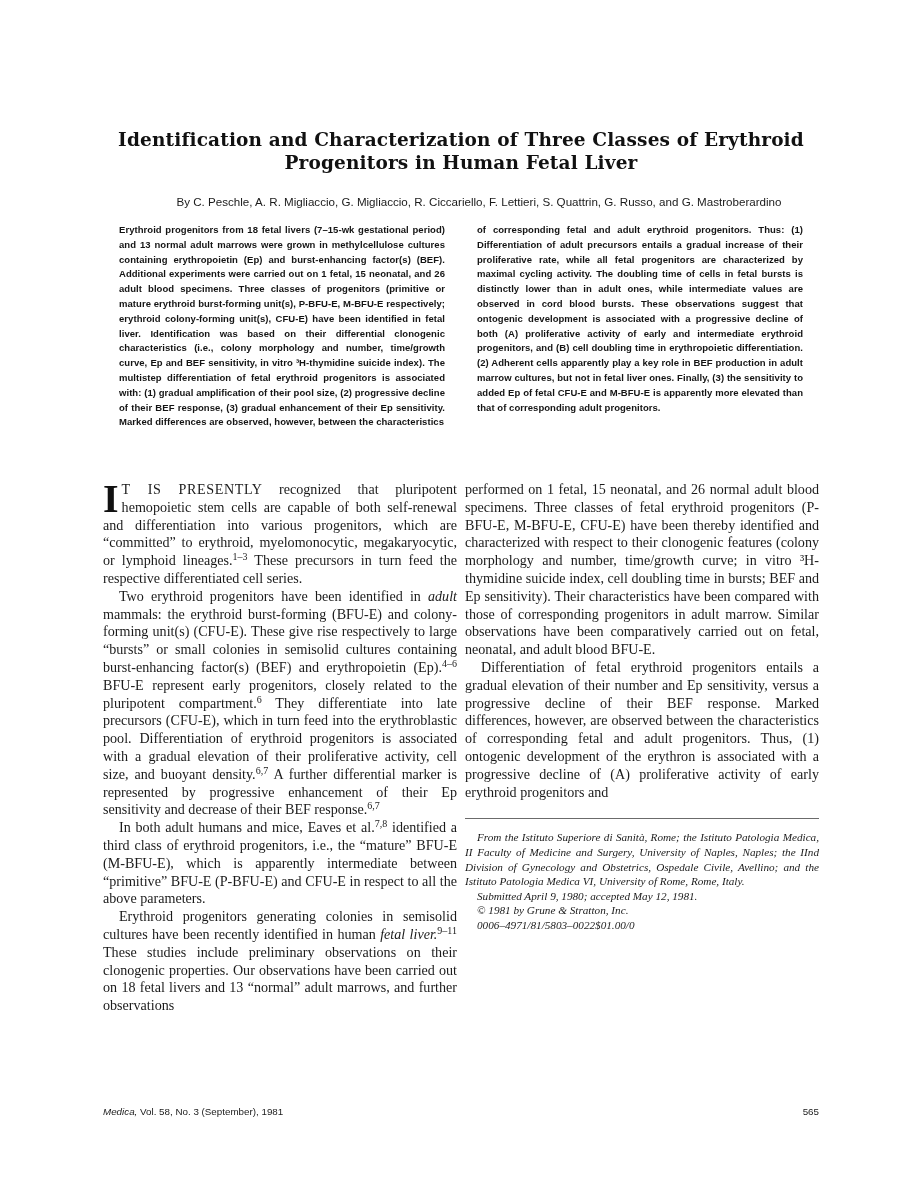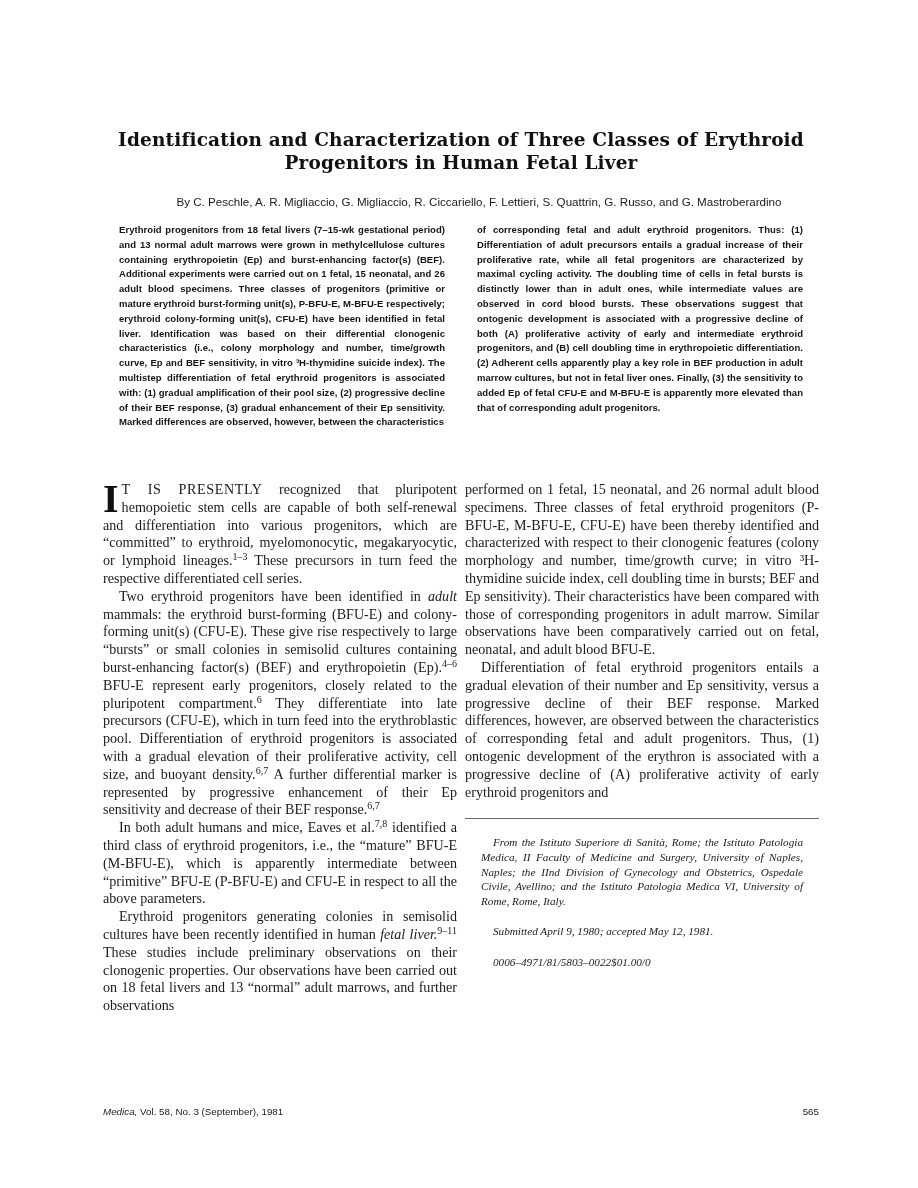--- a/index.html
+++ b/index.html
@@ -115,21 +115,21 @@
   }
   .footnotes {
     font-family: "Liberation Serif", serif;
     font-style: italic;
     font-size: 11.2px;
     line-height: 14.6px;
     text-align: justify;
     color: #1a1a1a;
   }
   .footnotes p {
-    margin: 16px;
+    margin: 0;
     text-indent: 12px;
   }
   .footnotes .code {
     text-indent: 12px;
   }
   .footer {
     position: absolute;
     top: 1106px;
     left: 0;
     width: 716px;
@@ -171,20 +171,21 @@
 
     <div class="body-col">
       <p class="first">performed on 1 fetal, 15 neonatal, and 26 normal adult blood specimens. Three classes of fetal erythroid progenitors (P-BFU-E, M-BFU-E, CFU-E) have been thereby identified and characterized with respect to their clonogenic features (colony morphology and number, time/growth curve; in vitro ³H-thymidine suicide index, cell doubling time in bursts; BEF and Ep sensitivity). Their characteristics have been compared with those of corresponding progenitors in adult marrow. Similar observations have been comparatively carried out on fetal, neonatal, and adult blood BFU-E.</p>
       <p>Differentiation of fetal erythroid progenitors entails a gradual elevation of their number and Ep sensitivity, versus a progressive decline of their BEF response. Marked differences, however, are observed between the characteristics of corresponding fetal and adult progenitors. Thus, (1) ontogenic development of the erythron is associated with a progressive decline of (A) proliferative activity of early erythroid progenitors and</p>
 
       <div class="footnote-rule"></div>
 
       <div class="footnotes">
         <p>From the Istituto Superiore di Sanità, Rome; the Istituto Patologia Medica, II Faculty of Medicine and Surgery, University of Naples, Naples; the IInd Division of Gynecology and Obstetrics, Ospedale Civile, Avellino; and the Istituto Patologia Medica VI, University of Rome, Rome, Italy.</p>
         <p>Submitted April 9, 1980; accepted May 12, 1981.</p>
+        <p>© 1981 by Grune &amp; Stratton, Inc.</p>
         <p class="code">0006–4971/81/5803–0022$01.00/0</p>
       </div>
     </div>
 
   </div>
 
   <div class="footer">
     <span><span class="journal-name">Medica,</span><span> Vol. 58, No. 3 (September), 1981</span></span>
     <span>565</span>
   </div>

